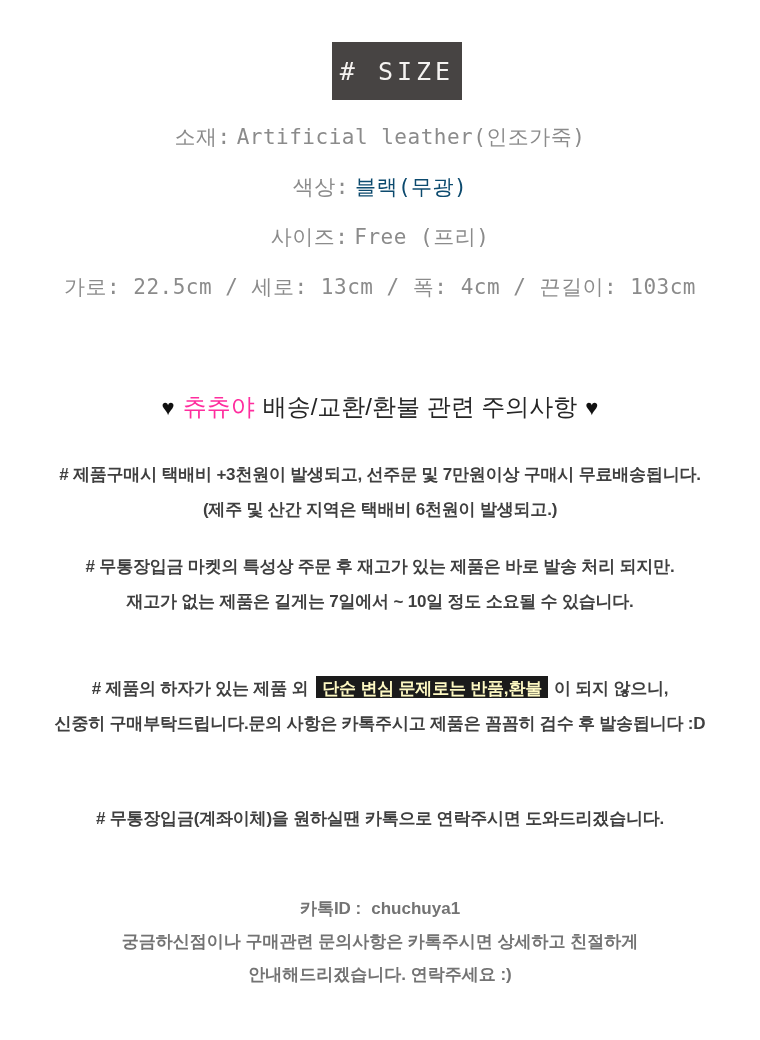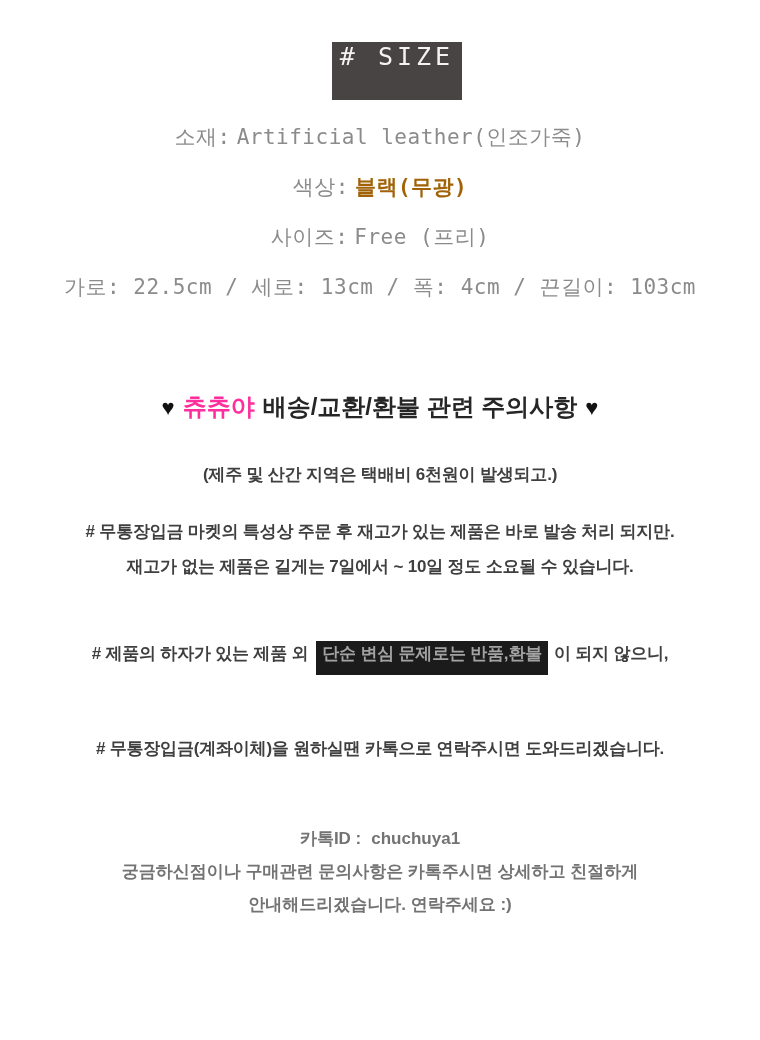--- a/index.html
+++ b/index.html
@@ -18,21 +18,21 @@
   }
 
   
   .size-badge {
     width: 130px;
     height: 58px;
     background: #474443;
     margin: 42px auto 0 auto;
     transform: translateX(17px);
     display: flex;
-    align-items: flex-start;
+    align-items: center;
     justify-content: center;
   }
   .size-badge span {
     color: #f5f3f1;
     font-family: "DejaVu Sans Mono", monospace;
     font-size: 25px;
     letter-spacing: 4px;
     white-space: nowrap;
   }
 
@@ -42,29 +42,29 @@
     font-family: "DejaVu Sans Mono", monospace;
     color: #8b8b8b;
     font-size: 21px;
     line-height: 26px;
     margin: 24px 0 0 0;
     letter-spacing: 0.5px;
     white-space: nowrap;
   }
   .spec-line .label { margin-right: 6px; }
   .spec-line .strong {
-    color: #a16207;
-    font-weight: bold;
+    color: #0c4a6e;
+    font-weight: normal;
   }
 
   
   .notice-heading {
     margin-top: 92px;
     font-size: 24px;
-    font-weight: bold;
+    font-weight: normal;
     color: #262626;
     line-height: 30px;
     white-space: nowrap;
   }
   .notice-heading .heart { color: #111111; margin: 0 8px; font-size: 22px; }
   .notice-heading .brand { color: #ff2d9e; margin-right: 8px; }
 
   
   .body-par {
     font-size: 17px;
@@ -73,22 +73,22 @@
     line-height: 35px;
     letter-spacing: -0.2px;
   }
   .par-shipping { margin-top: 34px; }
   .par-stock    { margin-top: 22px; }
   .par-refund   { margin-top: 52px; }
   .par-deposit  { margin-top: 60px; }
 
   .highlight {
     background: #1b1b1b;
-    color: #a3a3a3;
-    padding: 3px 6px 12px 6px;
+    color: #fef9c3;
+    padding: 3px 6px 0 6px;
     margin: 0 6px 0 8px;
     font-weight: bold;
   }
 
   
   .contact {
     margin-top: 56px;
     font-size: 17px;
     font-weight: 600;
     color: #737373;
@@ -110,30 +110,32 @@
     <p class="spec-line"><span class="label">색상:</span><span class="strong">블랙(무광)</span></p>
     <p class="spec-line"><span class="label">사이즈:</span><span>Free (프리)</span></p>
     <p class="spec-line">가로: 22.5cm / 세로: 13cm / 폭: 4cm / 끈길이: 103cm</p>
   </div>
 
   <div class="notice-heading">
     <span class="heart">♥</span><span class="brand">츄츄야</span><span>배송/교환/환불 관련 주의사항</span><span class="heart">♥</span>
   </div>
 
   <div class="body-par par-shipping">
+    <div># 제품구매시 택배비 +3천원이 발생되고, 선주문 및 7만원이상 구매시 무료배송됩니다.</div>
     <div>(제주 및 산간 지역은 택배비 6천원이 발생되고.)</div>
   </div>
 
   <div class="body-par par-stock">
     <div># 무통장입금 마켓의 특성상 주문 후 재고가 있는 제품은 바로 발송 처리 되지만.</div>
     <div>재고가 없는 제품은 길게는 7일에서 ~ 10일 정도 소요될 수 있습니다.</div>
   </div>
 
   <div class="body-par par-refund">
     <div><span># 제품의 하자가 있는 제품 외</span><span class="highlight">단순 변심 문제로는 반품,환불</span><span>이 되지 않으니,</span></div>
+    <div>신중히 구매부탁드립니다.문의 사항은 카톡주시고 제품은 꼼꼼히 검수 후 발송됩니다 :D</div>
   </div>
 
   <div class="body-par par-deposit"># 무통장입금(계좌이체)을 원하실땐 카톡으로 연락주시면 도와드리겠습니다.</div>
 
   <div class="contact">
     <div><span class="kakao-label">카톡ID :</span><span>chuchuya1</span></div>
     <div>궁금하신점이나 구매관련 문의사항은 카톡주시면 상세하고 친절하게</div>
     <div>안내해드리겠습니다. 연락주세요 :)</div>
   </div>
 

